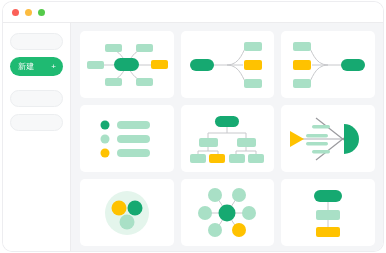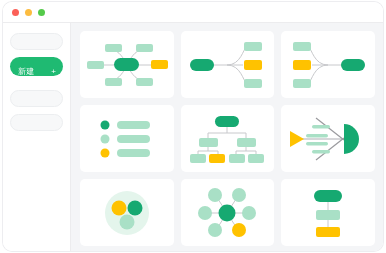--- a/index.html
+++ b/index.html
@@ -28,21 +28,21 @@
   .sidebar{
     width:68px;background:#ffffff;border-right:1px solid #ececee;
     box-sizing:border-box;padding:10px 7px 0 7px;flex:none;
   }
   .side-pill{
     height:17px;border-radius:9px;background:#f7f8f9;
     border:1px solid #eceef0;margin-bottom:7px;box-sizing:border-box;
   }
   .side-new-btn{
     height:19px;border-radius:10px;background:#1fba72;
-    margin-bottom:14px;display:flex;align-items:flex-end;
+    margin-bottom:14px;display:flex;align-items:center;
     justify-content:space-between;box-sizing:border-box;padding:0 7px 0 8px;
   }
   .side-new-label{font-size:8px;color:#ffffff;line-height:1;letter-spacing:.3px;}
   .side-new-plus{font-size:8px;color:#ffffff;line-height:1;}
   
   .content{
     flex:1;background:#f4f5f7;box-sizing:border-box;
     padding:8px 8px 0 9px;
   }
   .grid{

